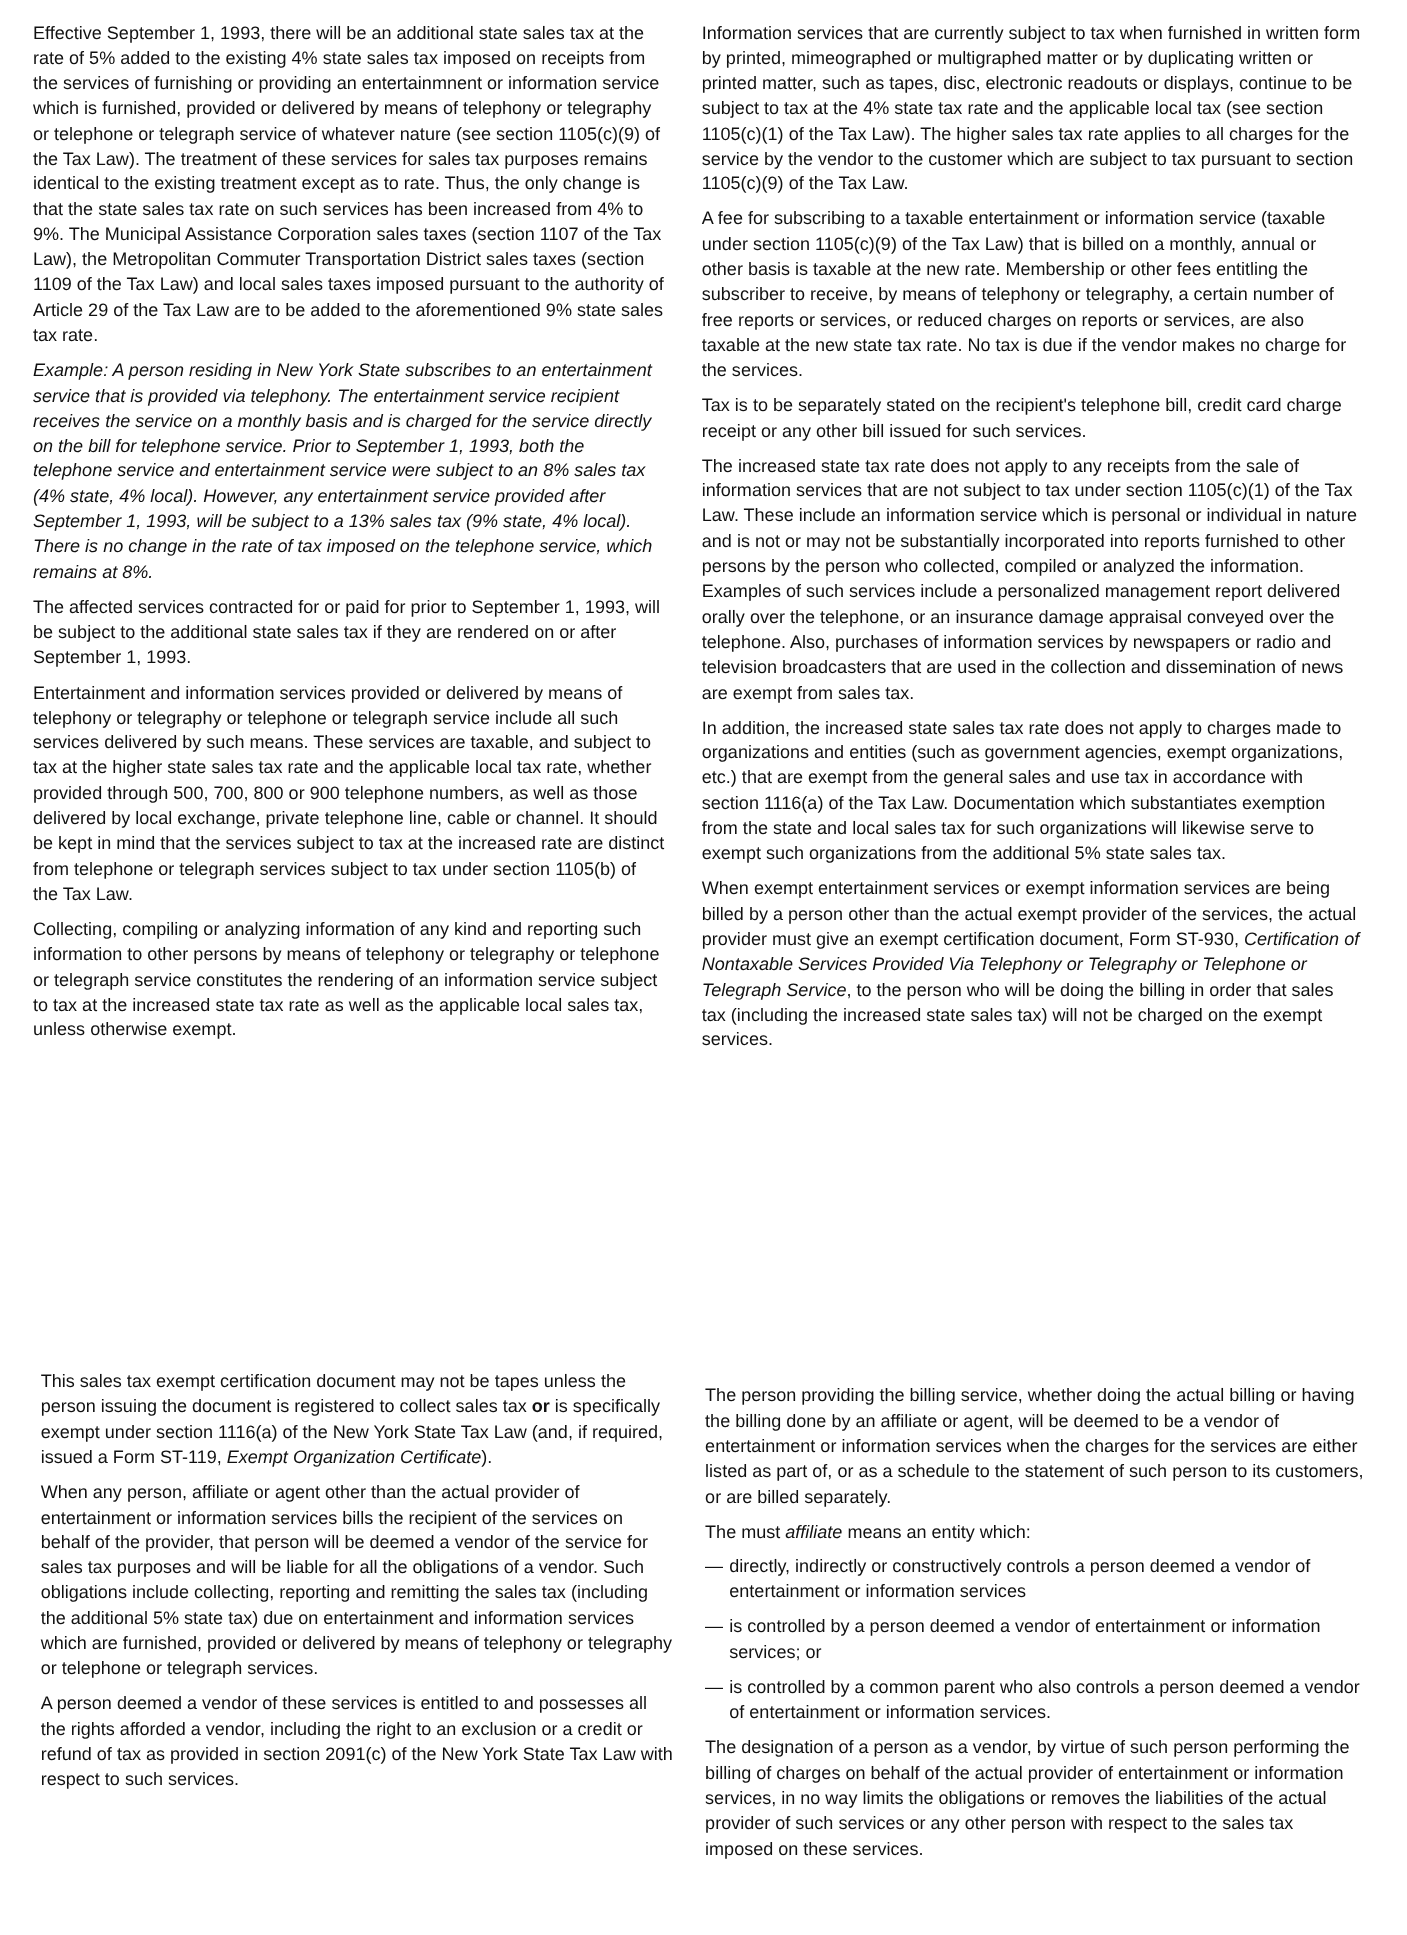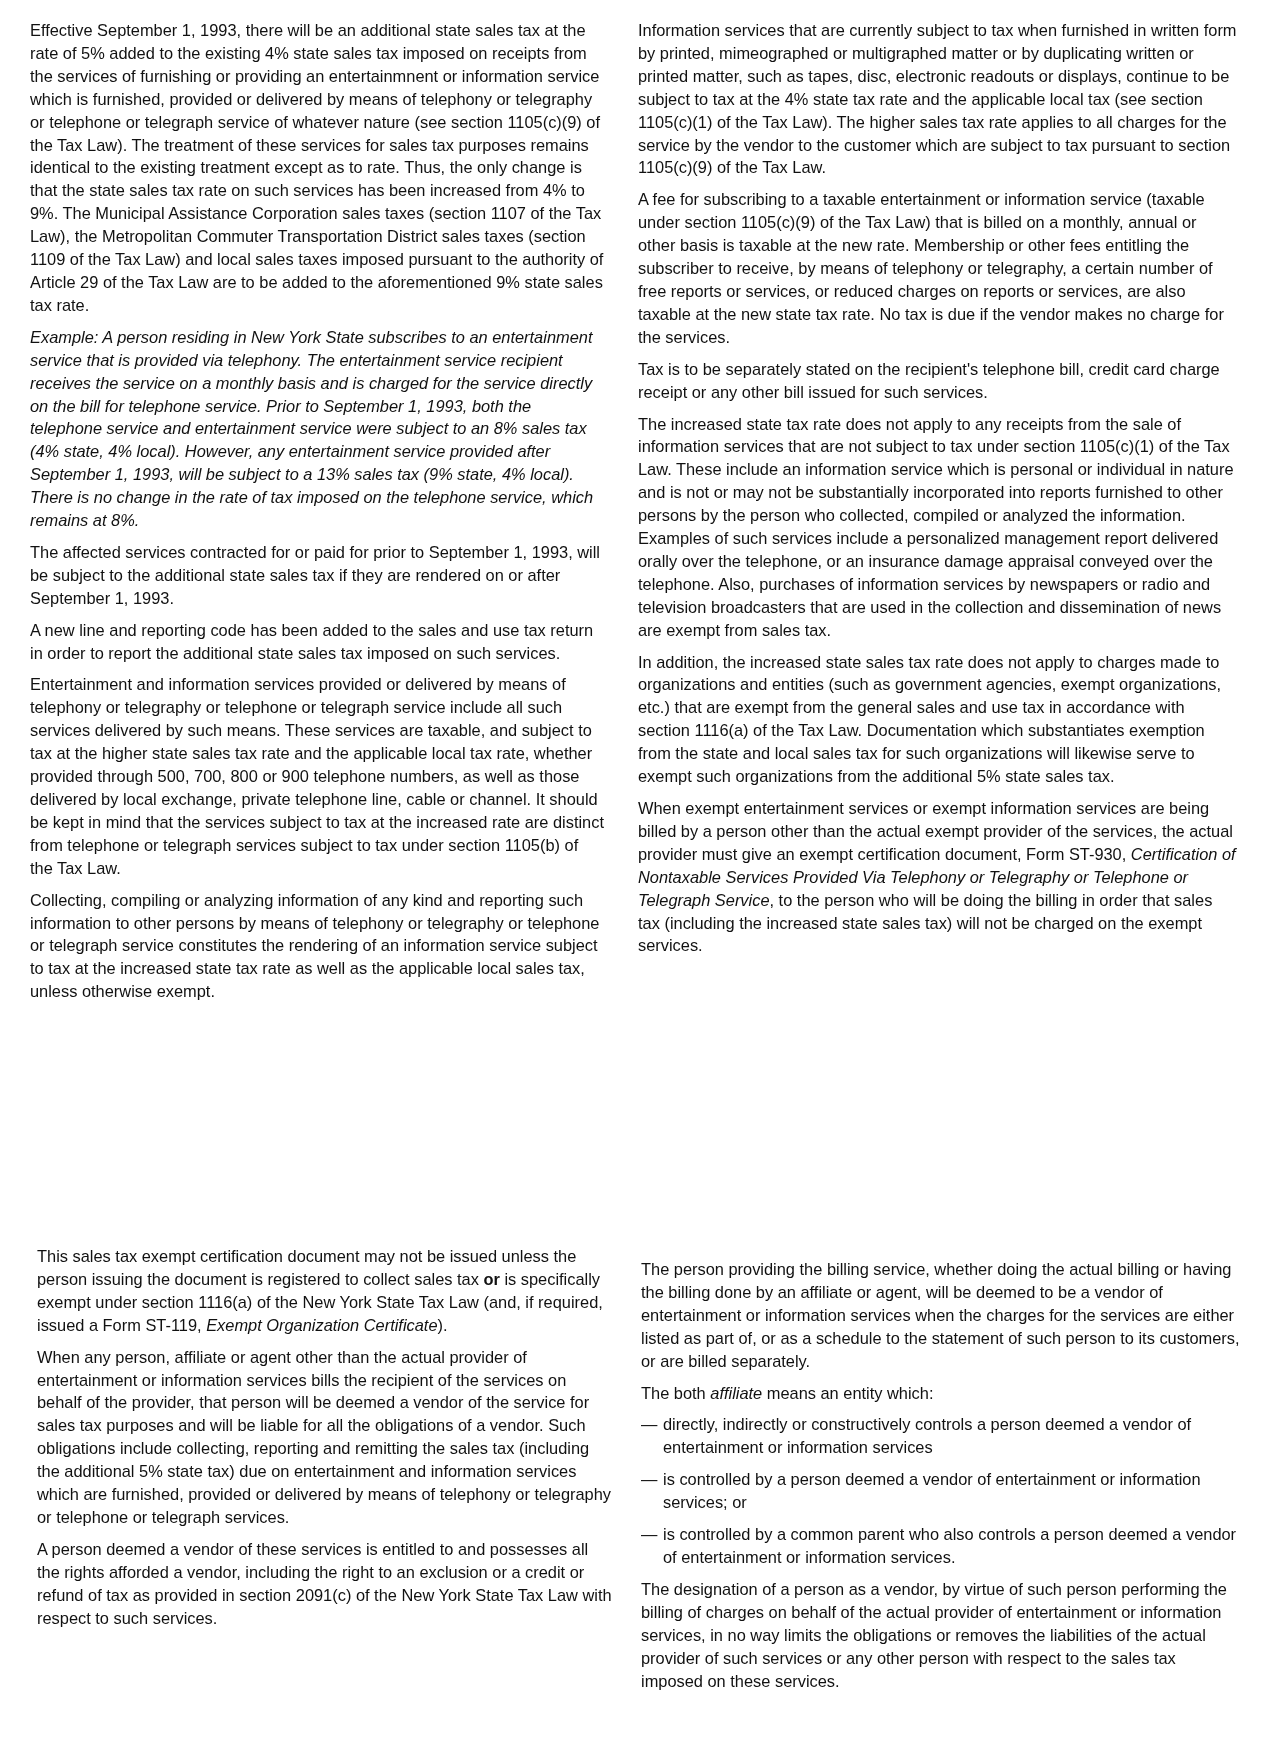--- a/index.html
+++ b/index.html
@@ -21,43 +21,42 @@
   .dash-item .txt { flex: 1; }
   #col-tl p { text-align: left; }
 </style>
 </head>
 <body>
 
 <div class="col" id="col-tl">
   <p>Effective September 1, 1993, there will be an additional state sales tax at the rate of 5% added to the existing 4% state sales tax imposed on receipts from the services of furnishing or providing an entertainmnent or information service which is furnished, provided or delivered by means of telephony or telegraphy or telephone or telegraph service of whatever nature (see section 1105(c)(9) of the Tax Law). The treatment of these services for sales tax purposes remains identical to the existing treatment except as to rate. Thus, the only change is that the state sales tax rate on such services has been increased from 4% to 9%. The Municipal Assistance Corporation sales taxes (section 1107 of the Tax Law), the Metropolitan Commuter Transportation District sales taxes (section 1109 of the Tax Law) and local sales taxes imposed pursuant to the authority of Article 29 of the Tax Law are to be added to the aforementioned 9% state sales tax rate.</p>
   <p class="it">Example: A person residing in New York State subscribes to an entertainment service that is provided via telephony. The entertainment service recipient receives the service on a monthly basis and is charged for the service directly on the bill for telephone service. Prior to September 1, 1993, both the telephone service and entertainment service were subject to an 8% sales tax (4% state, 4% local). However, any entertainment service provided after September 1, 1993, will be subject to a 13% sales tax (9% state, 4% local). There is no change in the rate of tax imposed on the telephone service, which remains at 8%.</p>
   <p>The affected services contracted for or paid for prior to September 1, 1993, will be subject to the additional state sales tax if they are rendered on or after September 1, 1993.</p>
-  <p>A new line and reporting code has been added to the sales and use tax return in order to report the additional state sales tax imposed on such services.</p>
   <p>Entertainment and information services provided or delivered by means of telephony or telegraphy or telephone or telegraph service include all such services delivered by such means. These services are taxable, and subject to tax at the higher state sales tax rate and the applicable local tax rate, whether provided through 500, 700, 800 or 900 telephone numbers, as well as those delivered by local exchange, private telephone line, cable or channel. It should be kept in mind that the services subject to tax at the increased rate are distinct from telephone or telegraph services subject to tax under section 1105(b) of the Tax Law.</p>
   <p>Collecting, compiling or analyzing information of any kind and reporting such information to other persons by means of telephony or telegraphy or telephone or telegraph service constitutes the rendering of an information service subject to tax at the increased state tax rate as well as the applicable local sales tax, unless otherwise exempt.</p>
 </div>
 
 <div class="col" id="col-tr">
   <p>Information services that are currently subject to tax when furnished in written form by printed, mimeographed or multigraphed matter or by duplicating written or printed matter, such as tapes, disc, electronic readouts or displays, continue to be subject to tax at the 4% state tax rate and the applicable local tax (see section 1105(c)(1) of the Tax Law). The higher sales tax rate applies to all charges for the service by the vendor to the customer which are subject to tax pursuant to section 1105(c)(9) of the Tax Law.</p>
   <p>A fee for subscribing to a taxable entertainment or information service (taxable under section 1105(c)(9) of the Tax Law) that is billed on a monthly, annual or other basis is taxable at the new rate. Membership or other fees entitling the subscriber to receive, by means of telephony or telegraphy, a certain number of free reports or services, or reduced charges on reports or services, are also taxable at the new state tax rate. No tax is due if the vendor makes no charge for the services.</p>
   <p>Tax is to be separately stated on the recipient's telephone bill, credit card charge receipt or any other bill issued for such services.</p>
   <p>The increased state tax rate does not apply to any receipts from the sale of information services that are not subject to tax under section 1105(c)(1) of the Tax Law. These include an information service which is personal or individual in nature and is not or may not be substantially incorporated into reports furnished to other persons by the person who collected, compiled or analyzed the information. Examples of such services include a personalized management report delivered orally over the telephone, or an insurance damage appraisal conveyed over the telephone. Also, purchases of information services by newspapers or radio and television broadcasters that are used in the collection and dissemination of news are exempt from sales tax.</p>
   <p>In addition, the increased state sales tax rate does not apply to charges made to organizations and entities (such as government agencies, exempt organizations, etc.) that are exempt from the general sales and use tax in accordance with section 1116(a) of the Tax Law. Documentation which substantiates exemption from the state and local sales tax for such organizations will likewise serve to exempt such organizations from the additional 5% state sales tax.</p>
   <p><span>When exempt entertainment services or exempt information services are being billed by a person other than the actual exempt provider of the services, the actual provider must give an exempt certification document, Form ST-930, </span><span class="it">Certification of Nontaxable Services Provided Via Telephony or Telegraphy or Telephone or Telegraph Service</span><span>, to the person who will be doing the billing in order that sales tax (including the increased state sales tax) will not be charged on the exempt services.</span></p>
 </div>
 
 <div class="col" id="col-bl">
-  <p><span>This sales tax exempt certification document may not be issued unless the person issuing the document is registered to collect sales tax </span><span class="b">or</span><span> is specifically exempt under section 1116(a) of the New York State Tax Law (and, if required, issued a Form ST-119, </span><span class="it">Exempt Organization Certificate</span><span>).</span></p>
+  <p><span>This sales tax exempt certification document may not be tapes unless the person issuing the document is registered to collect sales tax </span><span class="b">or</span><span> is specifically exempt under section 1116(a) of the New York State Tax Law (and, if required, issued a Form ST-119, </span><span class="it">Exempt Organization Certificate</span><span>).</span></p>
   <p>When any person, affiliate or agent other than the actual provider of entertainment or information services bills the recipient of the services on behalf of the provider, that person will be deemed a vendor of the service for sales tax purposes and will be liable for all the obligations of a vendor. Such obligations include collecting, reporting and remitting the sales tax (including the additional 5% state tax) due on entertainment and information services which are furnished, provided or delivered by means of telephony or telegraphy or telephone or telegraph services.</p>
   <p>A person deemed a vendor of these services is entitled to and possesses all the rights afforded a vendor, including the right to an exclusion or a credit or refund of tax as provided in section 2091(c) of the New York State Tax Law with respect to such services.</p>
 </div>
 
 <div class="col" id="col-br">
   <p>The person providing the billing service, whether doing the actual billing or having the billing done by an affiliate or agent, will be deemed to be a vendor of entertainment or information services when the charges for the services are either listed as part of, or as a schedule to the statement of such person to its customers, or are billed separately.</p>
-  <p><span>The both </span><span class="it">affiliate</span><span> means an entity which:</span></p>
+  <p><span>The must </span><span class="it">affiliate</span><span> means an entity which:</span></p>
   <div class="dash-item">
     <span class="dash">—</span>
     <span class="txt">directly, indirectly or constructively controls a person deemed a vendor of entertainment or information services</span>
   </div>
   <div class="dash-item">
     <span class="dash">—</span>
     <span class="txt">is controlled by a person deemed a vendor of entertainment or information services; or</span>
   </div>
   <div class="dash-item">
     <span class="dash">—</span>

